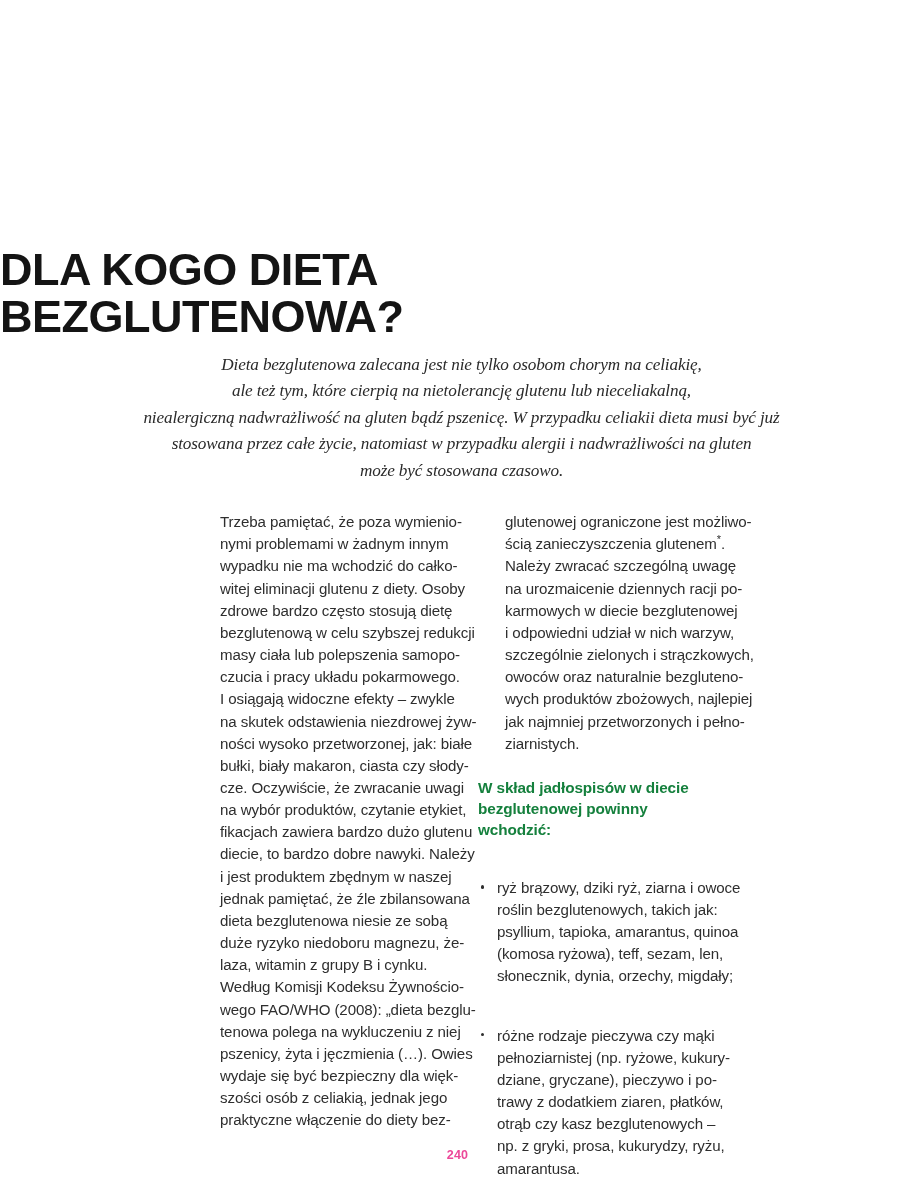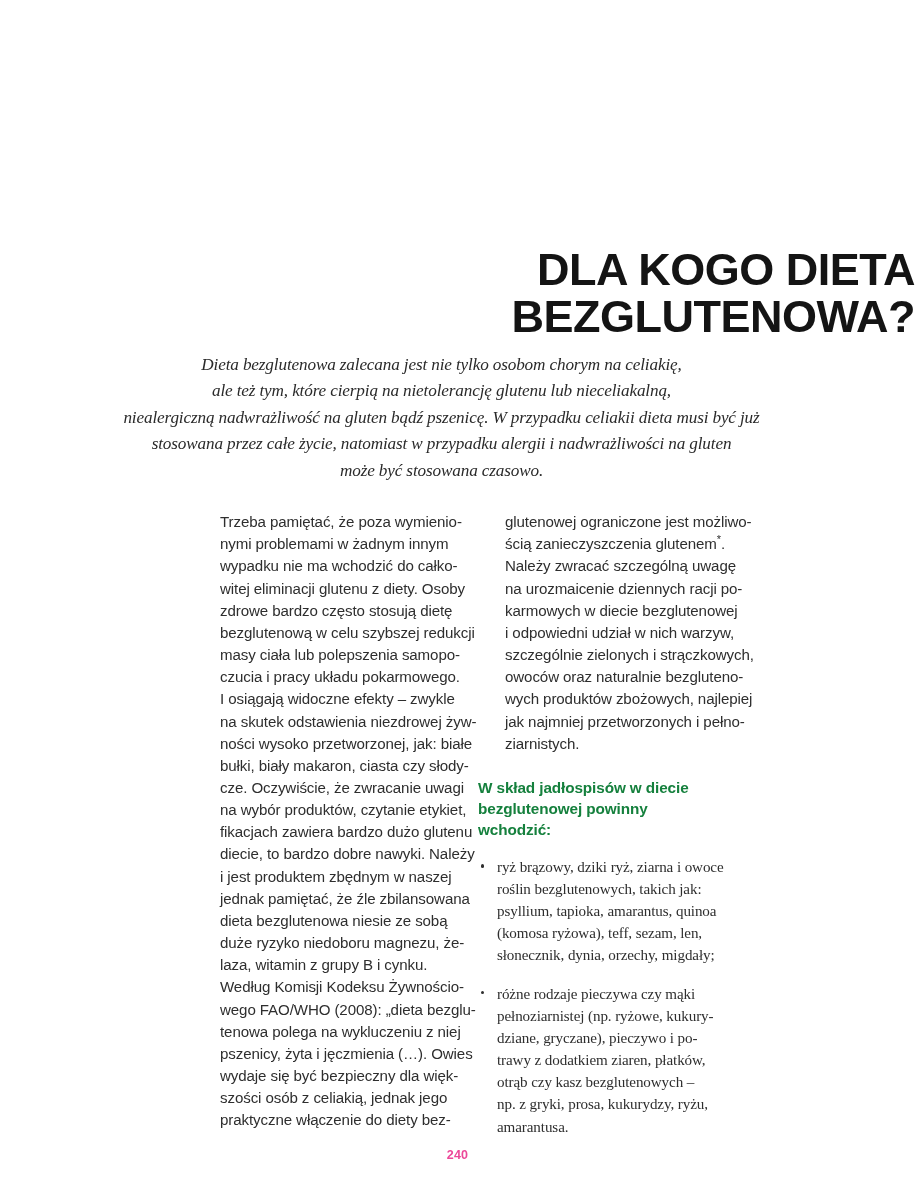--- a/index.html
+++ b/index.html
@@ -22,37 +22,37 @@
     inset: 0;
     background: #ffffff;
   }
 
   
   .title-block {
     position: absolute;
     left: 0;
     right: 0;
     top: 246px;
-    text-align: right;
+    text-align: left;
   }
   .title-line {
     font-family: "Liberation Sans", sans-serif;
     font-weight: 700;
     font-size: 45px;
     line-height: 47px;
     letter-spacing: -0.5px;
     color: #141414;
     text-transform: uppercase;
     white-space: nowrap;
   }
 
   
   .lead {
     position: absolute;
-    left: 66px;
+    left: 86px;
     width: 751px;
     top: 352px;
     text-align: center;
     font-family: "Liberation Serif", "DejaVu Serif", serif;
     font-style: italic;
     font-size: 17.2px;
     line-height: 26.4px;
     color: #2a2a2a;
     letter-spacing: -0.15px;
   }
@@ -86,22 +86,21 @@
   .subhead .bodyline { white-space: nowrap; }
 
   .list {
     margin: 0;
     padding: 0;
     list-style: none;
   }
   .list li {
     position: relative;
     padding-left: 19px;
-    margin-top: 16px;
-    font-family: Liberation Serif, serif;
+    margin-top: 37px;
   }
   .list li .dot {
     position: absolute;
     left: 3px;
     top: 8.5px;
     width: 3.4px;
     height: 3.4px;
     border-radius: 50%;
     background: #2e2e2e;
   }

